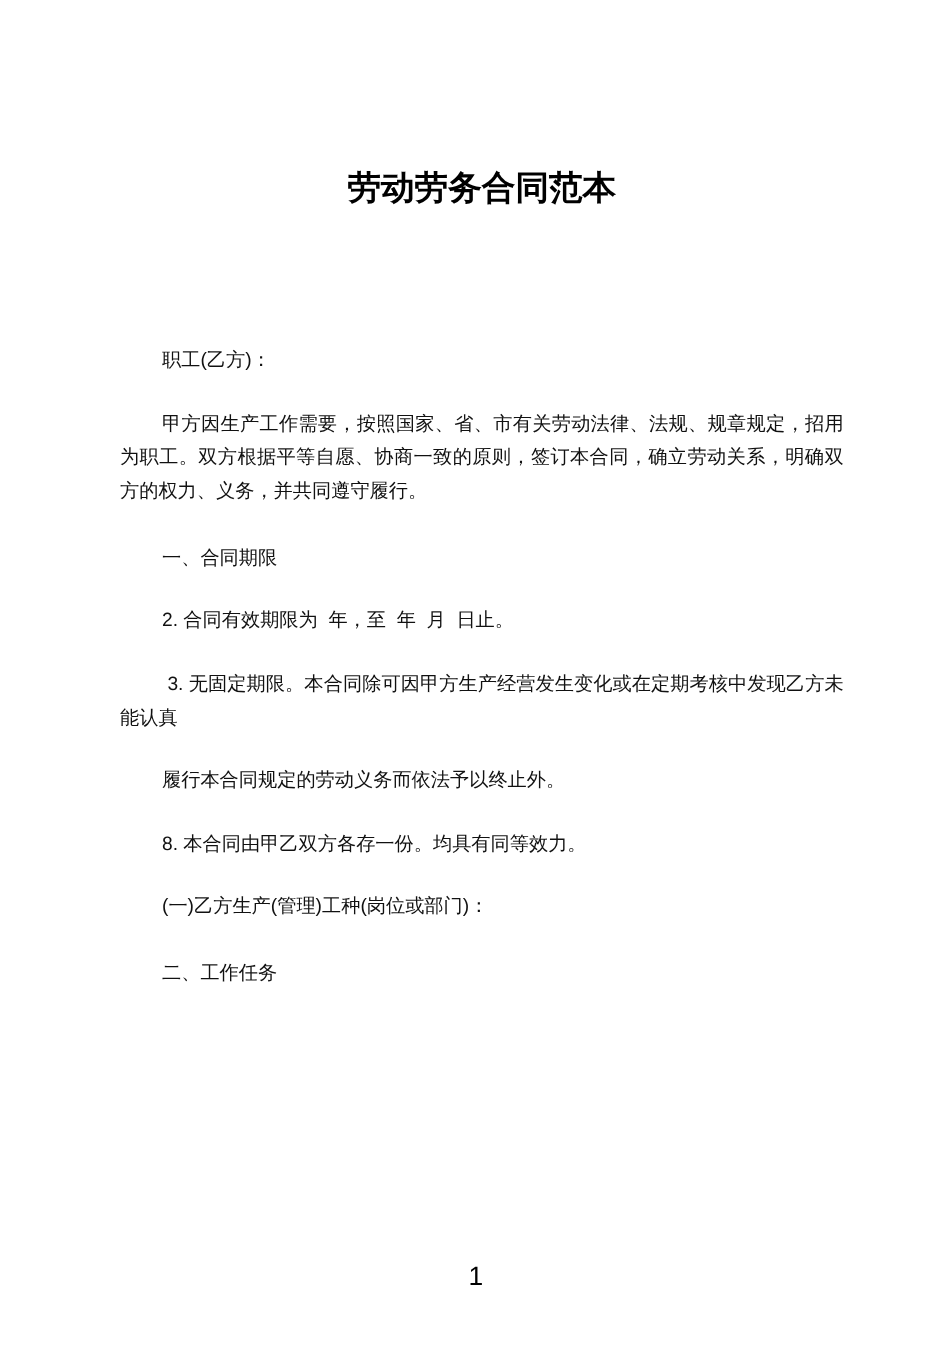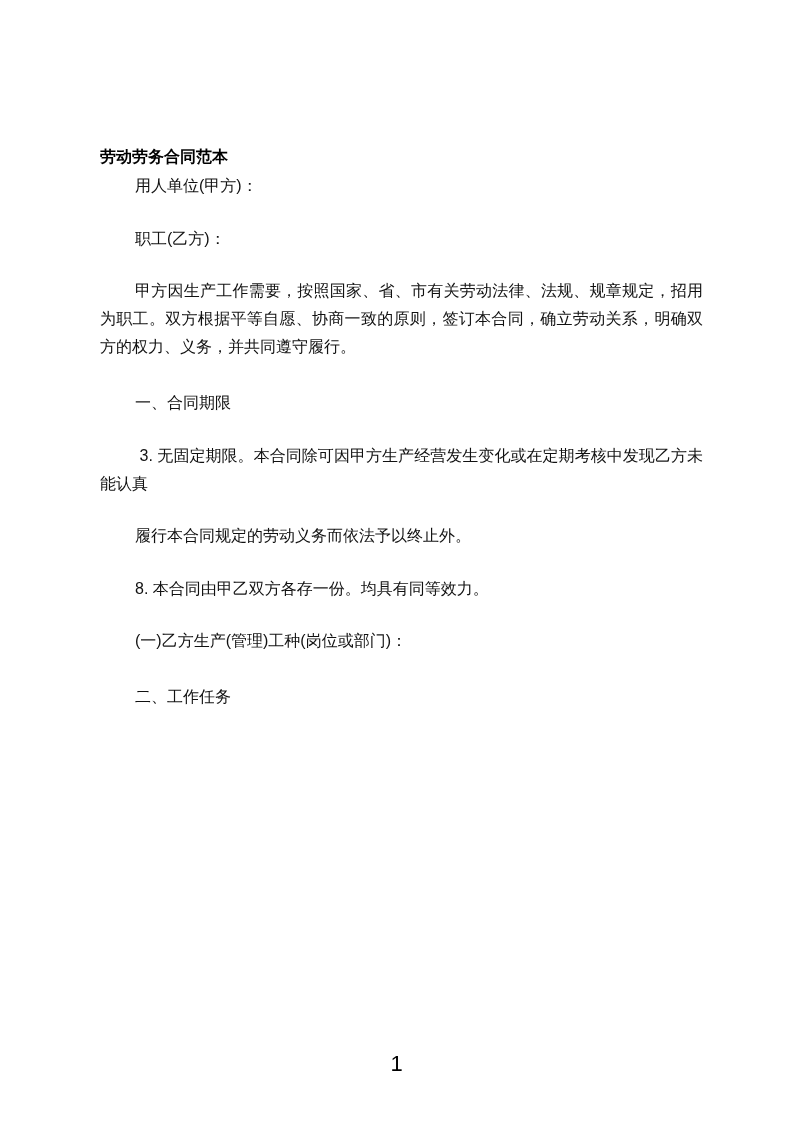--- a/index.html
+++ b/index.html
@@ -17,23 +17,25 @@
     height: 1122px;
     background: #ffffff;
   }
   .content {
     position: absolute;
     top: 142px;
     left: 100px;
     width: 603px;
   }
   .doc-title {
-    font-size: 16px;
+    font-size: 28px;
     font-weight: bold;
     line-height: 30px;
+    text-align: center;
+    margin-bottom: 115px;
     color: #000000;
   }
   .para {
     font-size: 16px;
     line-height: 28px;
     margin-bottom: 24.5px;
     text-align: justify;
     text-indent: 35px;
     white-space: pre-wrap;
     word-break: break-all;
@@ -52,24 +54,24 @@
     color: #000000;
   }
 </style>
 </head>
 <body>
 
 <div class="page">
   <div class="content">
     <h1 class="doc-title">劳动劳务合同范本</h1>
 
-  <p class="para label">用人单位(甲方)：</p>
       <p class="para label">职工(乙方)：</p>
       <p class="para body">甲方因生产工作需要，按照国家、省、市有关劳动法律、法规、规章规定，招用为职工。双方根据平等自愿、协商一致的原则，签订本合同，确立劳动关系，明确双方的权力、义务，并共同遵守履行。</p>
       <p class="para heading">一、合同期限</p>
+      <p class="para body">2. 合同有效期限为  年，至  年  月  日止。</p>
       <p class="para body"> 3. 无固定期限。本合同除可因甲方生产经营发生变化或在定期考核中发现乙方未能认真</p>
       <p class="para body">履行本合同规定的劳动义务而依法予以终止外。</p>
       <p class="para body">8. 本合同由甲乙双方各存一份。均具有同等效力。</p>
       <p class="para body">(一)乙方生产(管理)工种(岗位或部门)：</p>
       <p class="para heading">二、工作任务</p>
     </div>
   <div class="footer-pagenum">1</div>
 </div>
 
 </body></html>

